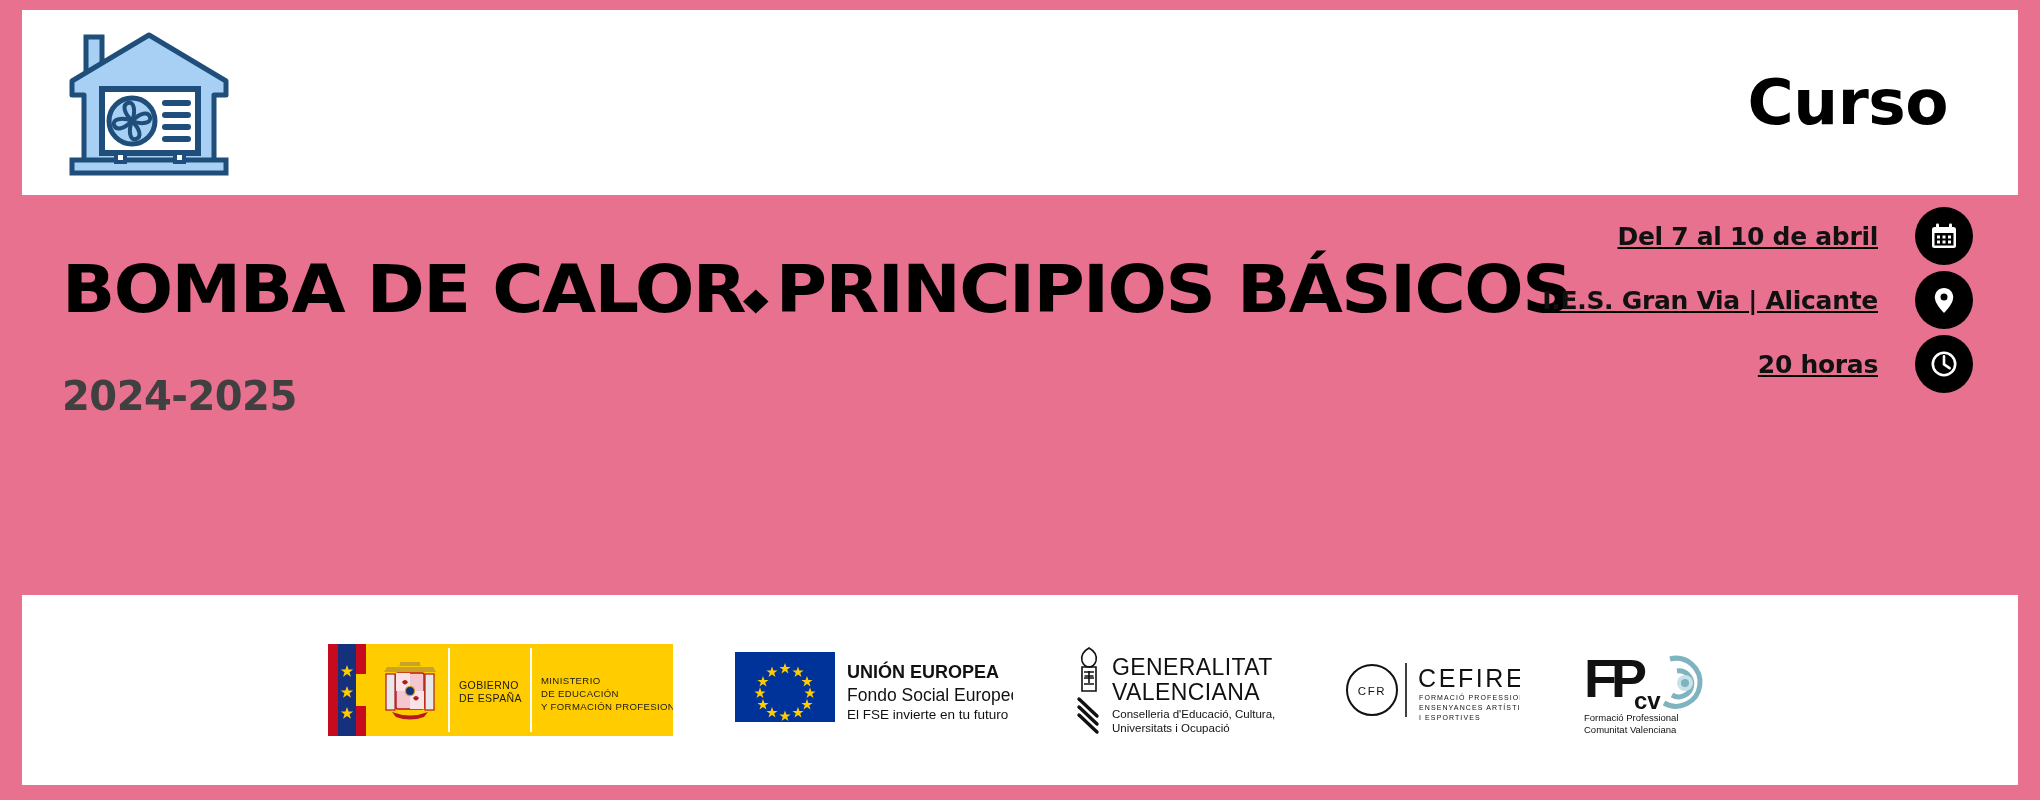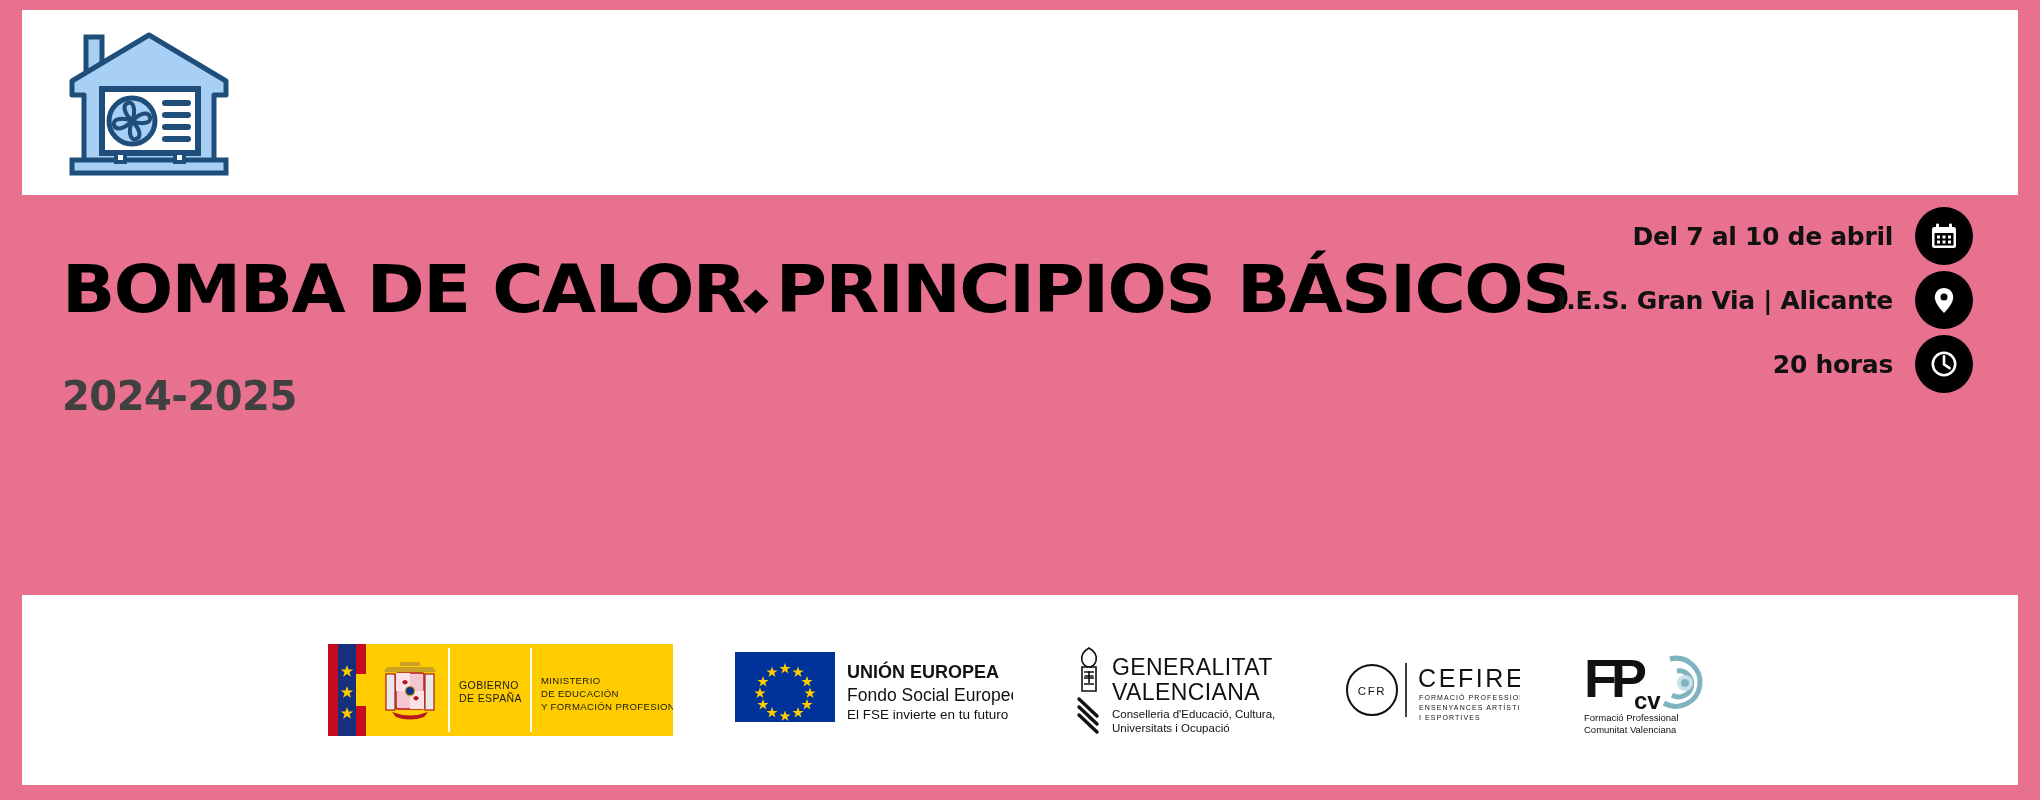--- a/index.html
+++ b/index.html
@@ -113,22 +113,23 @@
     top: 12px;
     display: flex;
     flex-direction: column;
     gap: 6px;
   }
 
   .info-row {
     display: flex;
     align-items: center;
     justify-content: flex-end;
-    gap: 22px;
+    gap: 37px;
     height: 58px;
+    text-decoration: underline;
   }
 
   .info-label {
     font-family: "DejaVu Sans", sans-serif;
     font-size: 25px;
     font-weight: 700;
     color: #111111;
     letter-spacing: -0.3px;
     white-space: nowrap;
     text-align: right;
@@ -199,20 +200,21 @@
         <line x1="101" y1="80" x2="124" y2="80"></line>
         <line x1="101" y1="92" x2="124" y2="92"></line>
         <line x1="101" y1="104" x2="124" y2="104"></line>
         <line x1="101" y1="116" x2="124" y2="116"></line>
       </g>
 
       <rect x="52" y="130" width="9" height="9" fill="#ffffff" stroke="#1e4e79" stroke-width="4"></rect>
       <rect x="111" y="130" width="9" height="9" fill="#ffffff" stroke="#1e4e79" stroke-width="4"></rect>
     </svg>
 
+    <div class="header-kicker">Curso</div>
   </div>
 
   <div class="main-band">
 
     <div class="title-block">
       <h1 class="course-title"><span>BOMBA DE CALOR</span><span class="dot-diamond"></span><span>PRINCIPIOS BÁSICOS</span></h1>
     </div>
 
     <p class="course-year">2024-2025</p>
 

